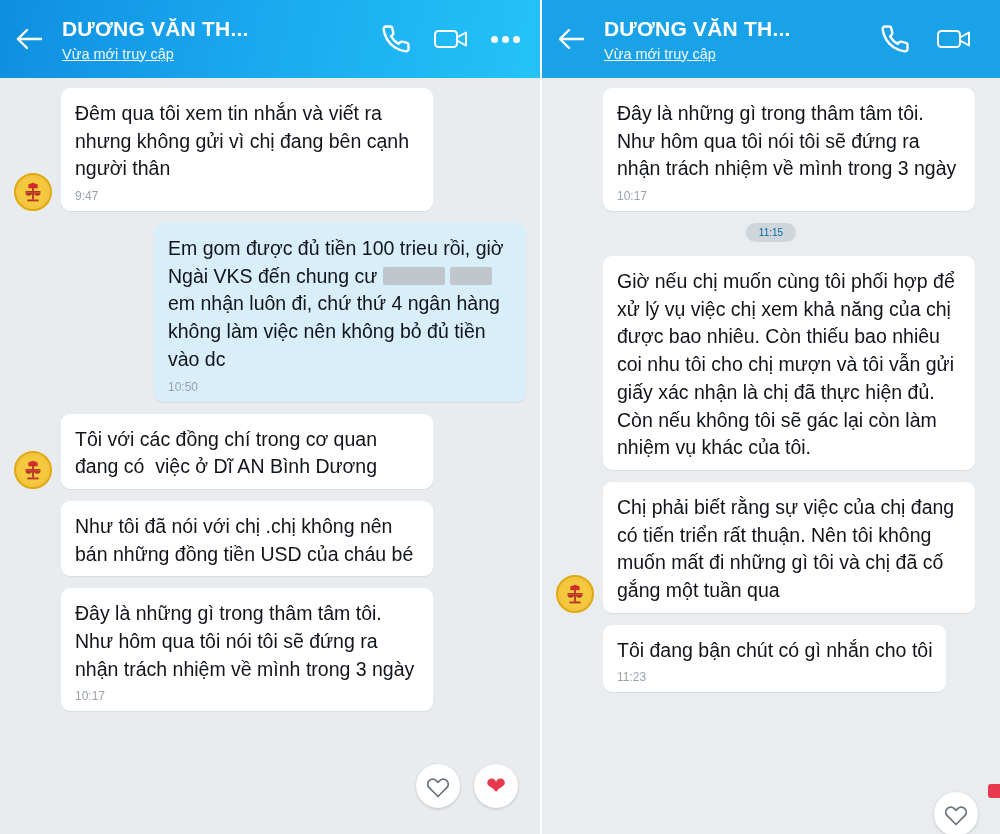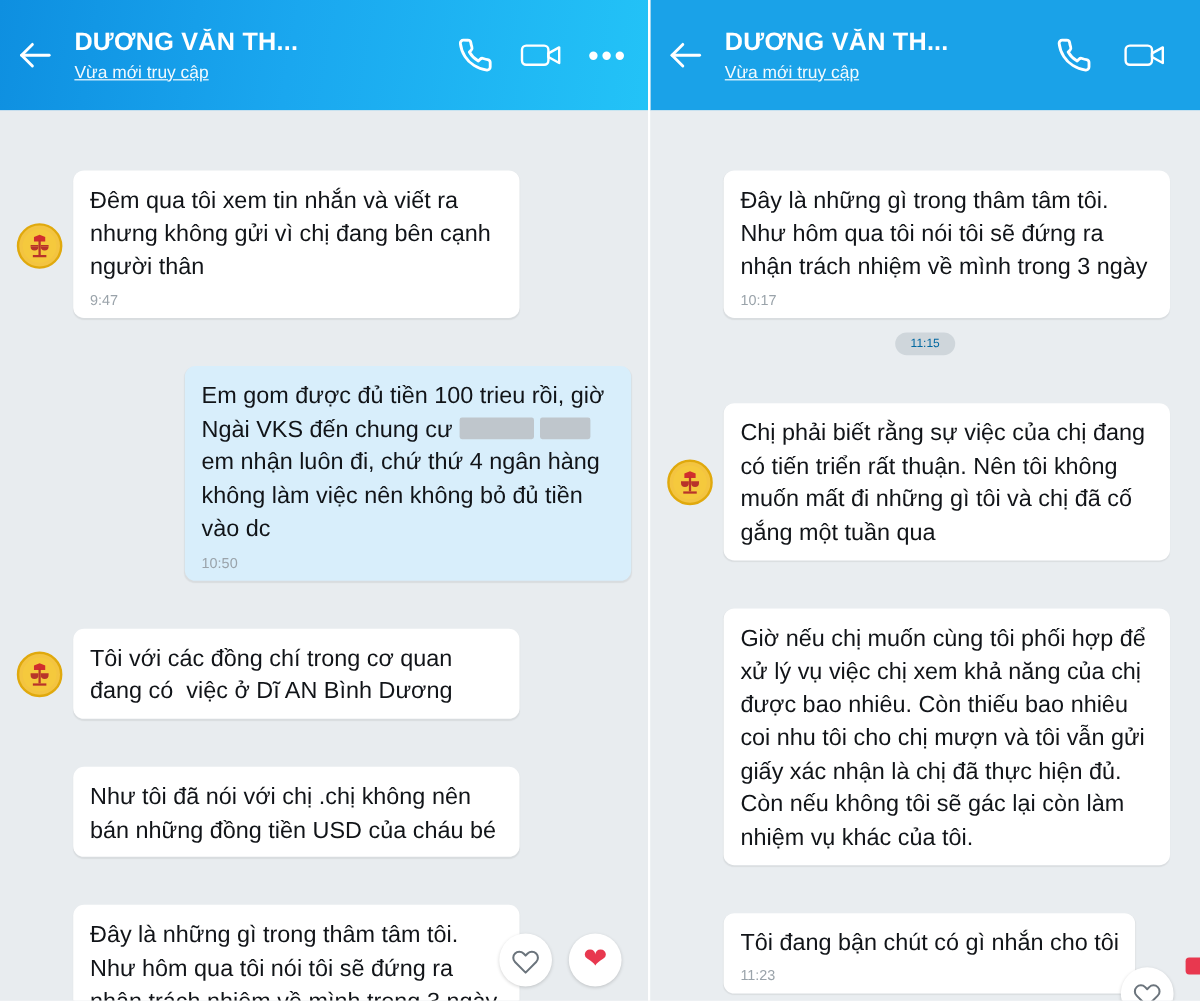--- a/index.html
+++ b/index.html
@@ -22,21 +22,21 @@
     position: relative;
     height: 834px;
     overflow: hidden;
     background: #e9edf0;
   }
   .phone.left  { width: 540px; border-right: 2px solid #ffffff; }
   .phone.right { width: 458px; }
 
   
   .header {
-    height: 92px;
+    height: 78px;
     display: flex;
     align-items: center;
     padding: 0 14px;
     box-sizing: border-box;
     color: #ffffff;
   }
   .header.left-hdr {
     background: linear-gradient(100deg, #0e8fe0 0%, #1aa7ef 45%, #23c3f7 100%);
   }
   .header.right-hdr {
@@ -100,22 +100,21 @@
     padding: 10px 14px 0 14px;
     box-sizing: border-box;
     height: calc(834px - 74px);
   }
   .chat.left-chat  { background: #e8ecef; }
   .chat.right-chat { background: #e9edf0; }
 
   .row {
     display: flex;
     margin-bottom: 12px;
-    align-items: center;
-    margin-top: 40px;
+    align-items: flex-end;
   }
   .row.in  { justify-content: flex-start; }
   .row.out { justify-content: flex-end; }
 
   .avatar {
     width: 38px; height: 38px; min-width: 38px;
     border-radius: 50%;
     background: #f3c441;
     border: 2px solid #e0a90d;
     margin-right: 9px;
@@ -351,45 +350,45 @@
           <div class="btext">Đây là những gì trong thâm tâm tôi. Như hôm qua tôi nói tôi sẽ đứng ra nhận trách nhiệm về mình trong 3 ngày</div>
           <div class="btime">10:17</div>
         </div>
       </div>
 
       <div class="daystamp">
         <span>11:15</span>
       </div>
 
       <div class="row in">
+        <div class="avatar-spacer"></div>
+        <div class="bubble in">
+          <div class="btext">Giờ nếu chị muốn cùng tôi phối hợp để xử lý vụ việc chị xem khả năng của chị được bao nhiêu. Còn thiếu bao nhiêu coi nhu tôi cho chị mượn và tôi vẫn gửi giấy xác nhận là chị đã thực hiện đủ. Còn nếu không tôi sẽ gác lại còn làm nhiệm vụ khác của tôi.</div>
+        </div>
+      </div>
+
+      <div class="row in">
         <div class="avatar">
           <svg width="30" height="30" viewBox="0 0 32 32">
             <circle cx="16" cy="16" r="15" fill="#f5c93d"></circle>
             <path d="M16 6 L21 8 L21 12 L11 12 L11 8 Z" fill="#d12d2d"></path>
             <rect x="15" y="11" width="2" height="13" fill="#b8342a"></rect>
             <path d="M8 15 h7 v1.5 h-7z M17 15 h7 v1.5 h-7z" fill="#b8342a"></path>
             <path d="M8 16.5 a3.5 3.5 0 0 0 7 0z M17 16.5 a3.5 3.5 0 0 0 7 0z" fill="#b8342a"></path>
             <rect x="10" y="24" width="12" height="2" fill="#b8342a"></rect>
           </svg>
         </div>
         <div class="bubble in">
           <div class="btext">Chị phải biết rằng sự việc của chị đang có tiến triển rất thuận. Nên tôi không muốn mất đi những gì tôi và chị đã cố gắng một tuần qua</div>
         </div>
       </div>
 
       <div class="row in">
         <div class="avatar-spacer"></div>
         <div class="bubble in">
-          <div class="btext">Giờ nếu chị muốn cùng tôi phối hợp để xử lý vụ việc chị xem khả năng của chị được bao nhiêu. Còn thiếu bao nhiêu coi nhu tôi cho chị mượn và tôi vẫn gửi giấy xác nhận là chị đã thực hiện đủ. Còn nếu không tôi sẽ gác lại còn làm nhiệm vụ khác của tôi.</div>
-        </div>
-      </div>
-
-      <div class="row in">
-        <div class="avatar-spacer"></div>
-        <div class="bubble in">
           <div class="btext">Tôi đang bận chút có gì nhắn cho tôi</div>
           <div class="btime">11:23</div>
         </div>
       </div>
 
       <div class="react-row right-react">
         <div class="react-circle heart-out">
           <svg width="24" height="24" viewBox="0 0 24 24" fill="none" stroke="#6b747c" stroke-width="1.7" stroke-linecap="round" stroke-linejoin="round">
             <path d="M20.8 6.6a5 5 0 0 0-7.1 0L12 8.3l-1.7-1.7a5 5 0 1 0-7.1 7.1l8.8 8.8 8.8-8.8a5 5 0 0 0 0-7.1z"></path>
           </svg>

